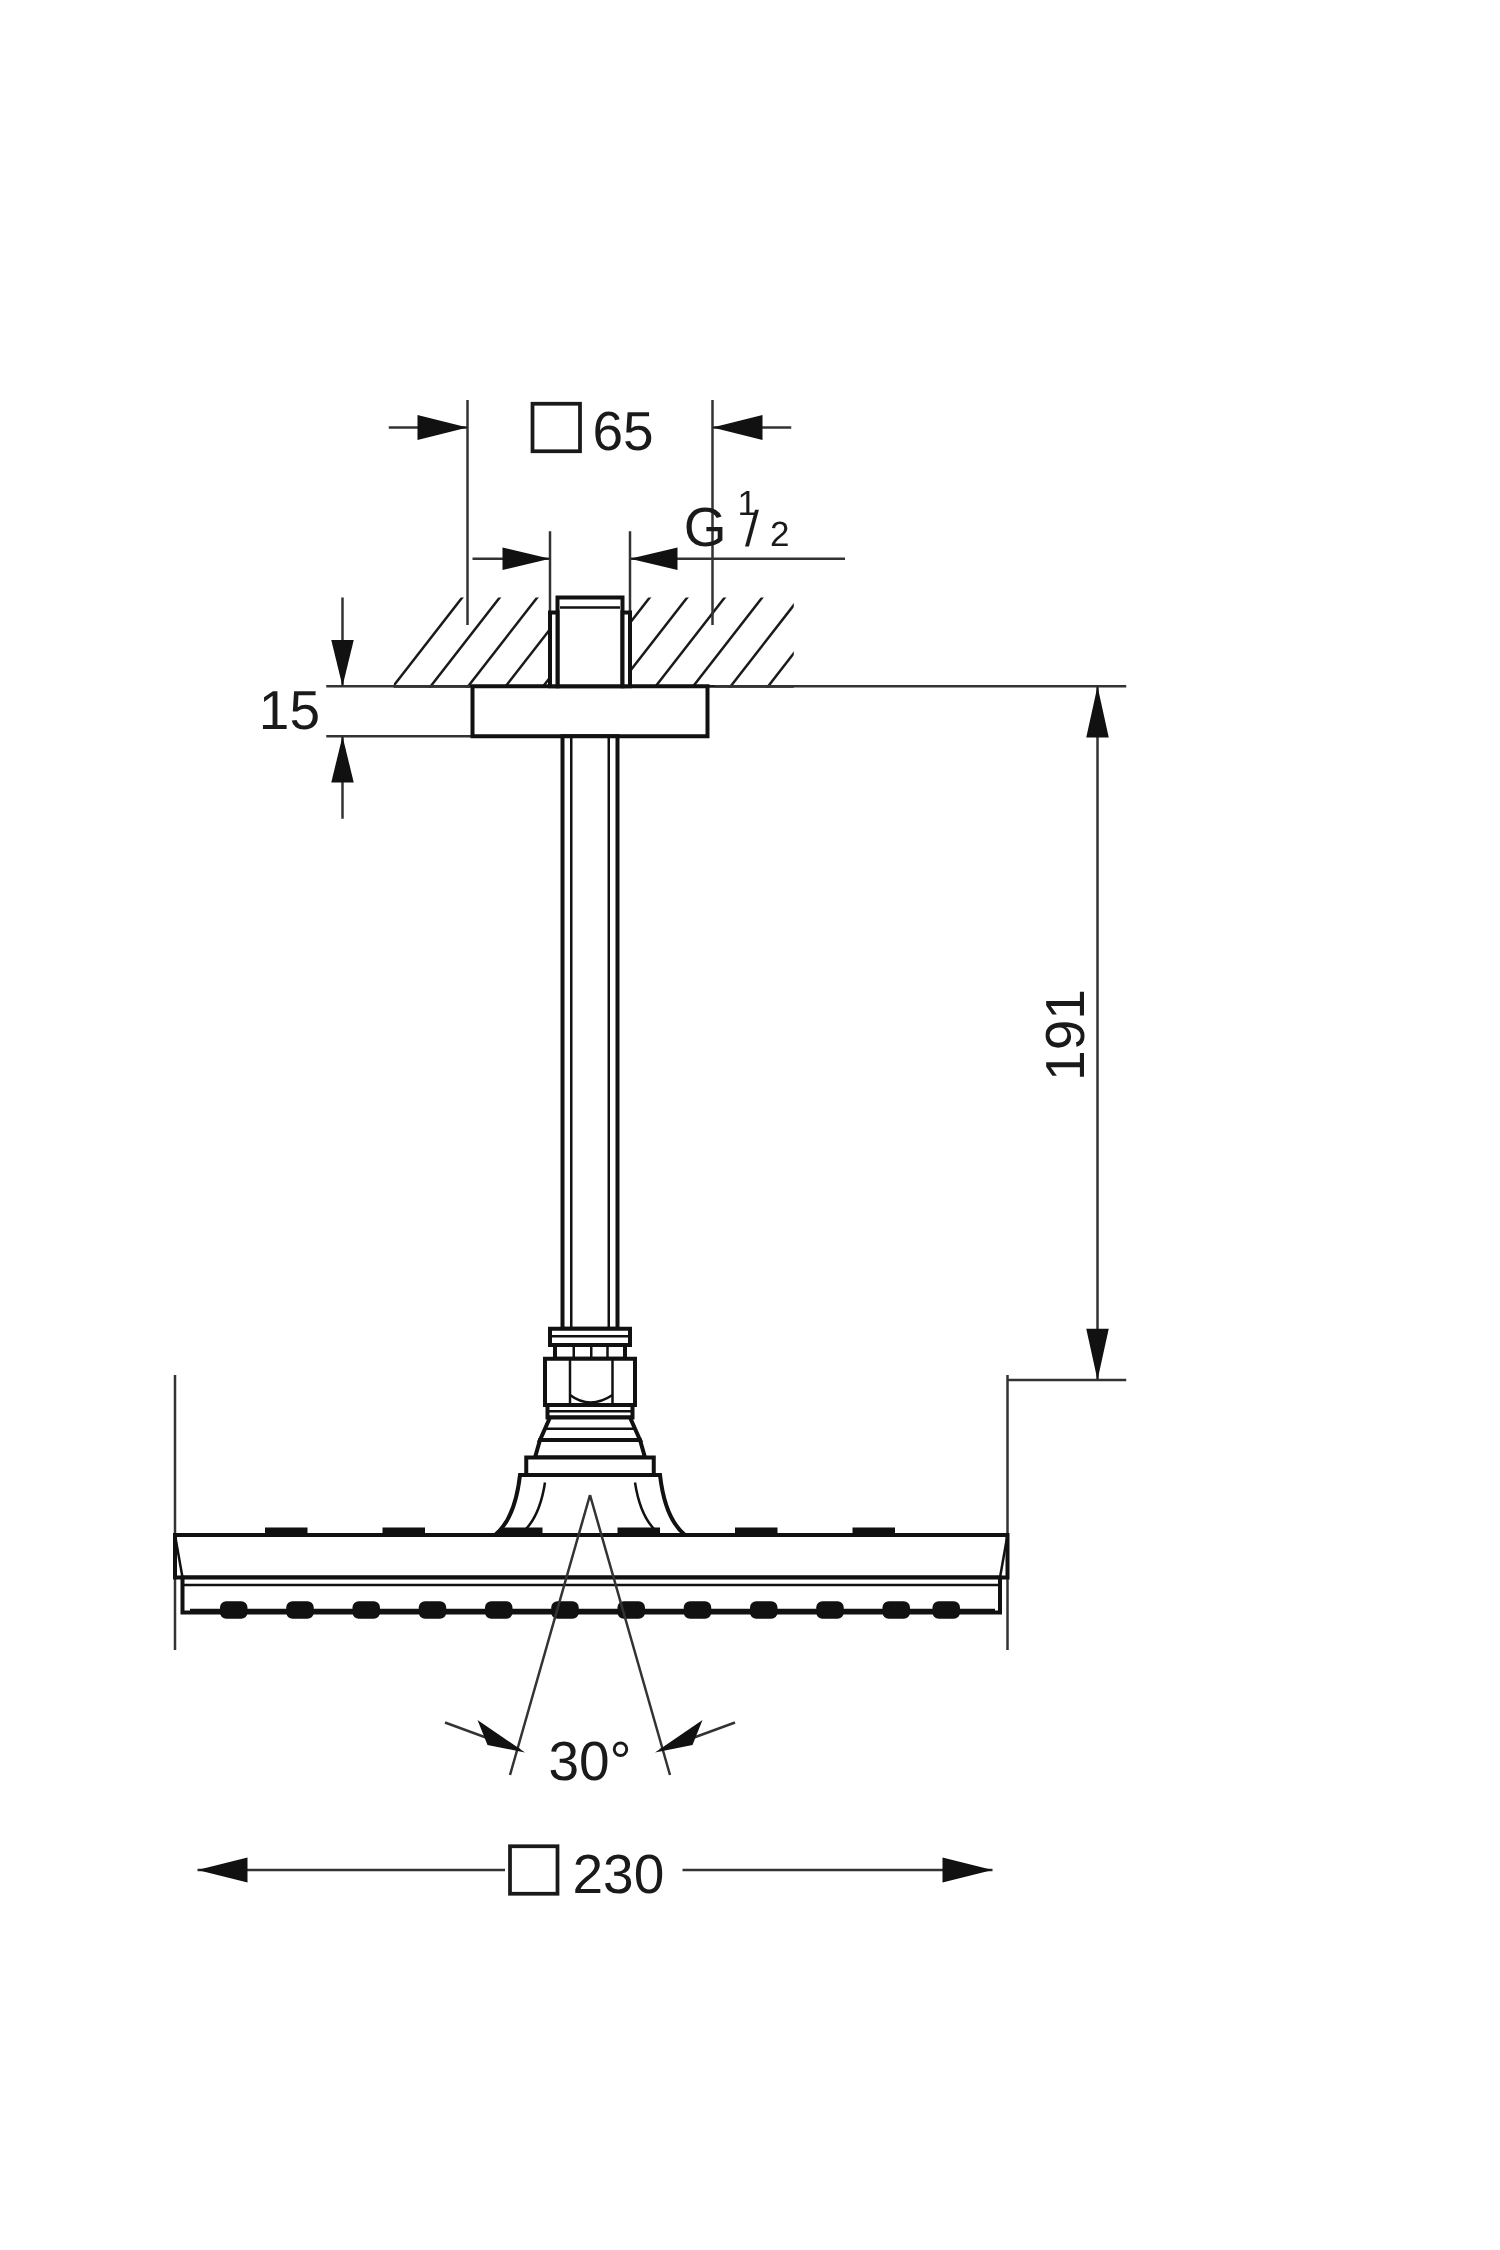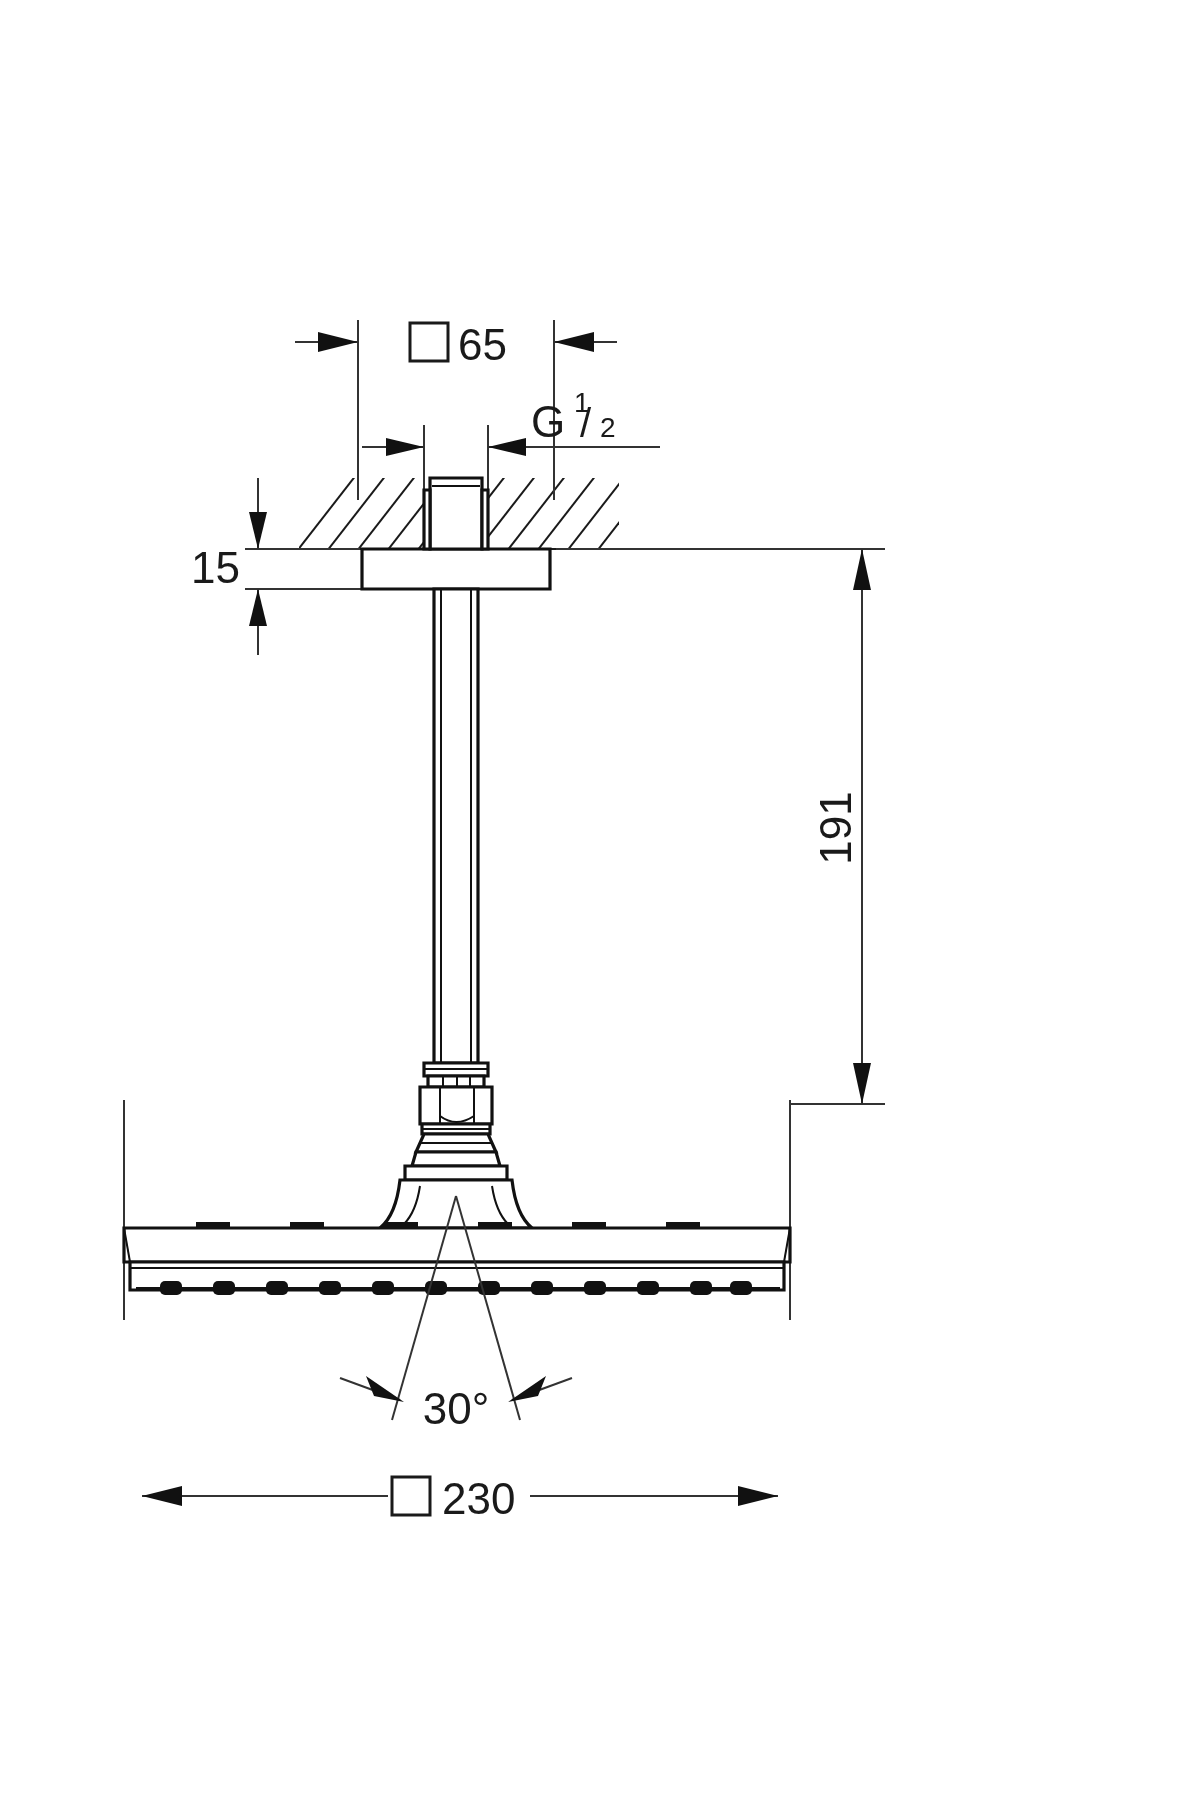--- a/index.html
+++ b/index.html
@@ -9,21 +9,21 @@
   }
   body {
     width: 1200px;
     height: 1800px;
     font-family: "Liberation Sans", sans-serif;
     overflow: hidden;
     position: relative;
   }
   #drawing-root {
     position: absolute;
-    left: 0;
+    left: 16px;
     top: 0;
     width: 997px;
     height: 1800px;
   }
   svg.draw {
     display: block;
     width: 1200px;
     height: 1800px;
   }
   .dim-text {

